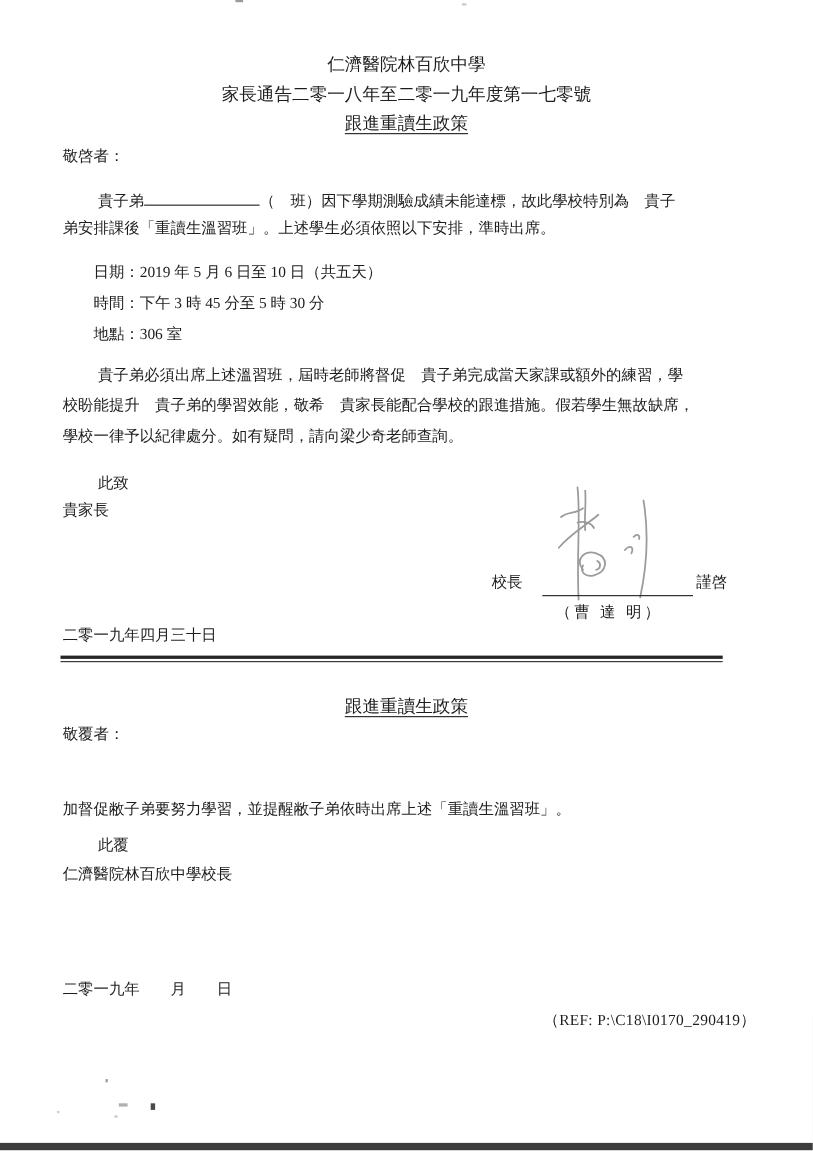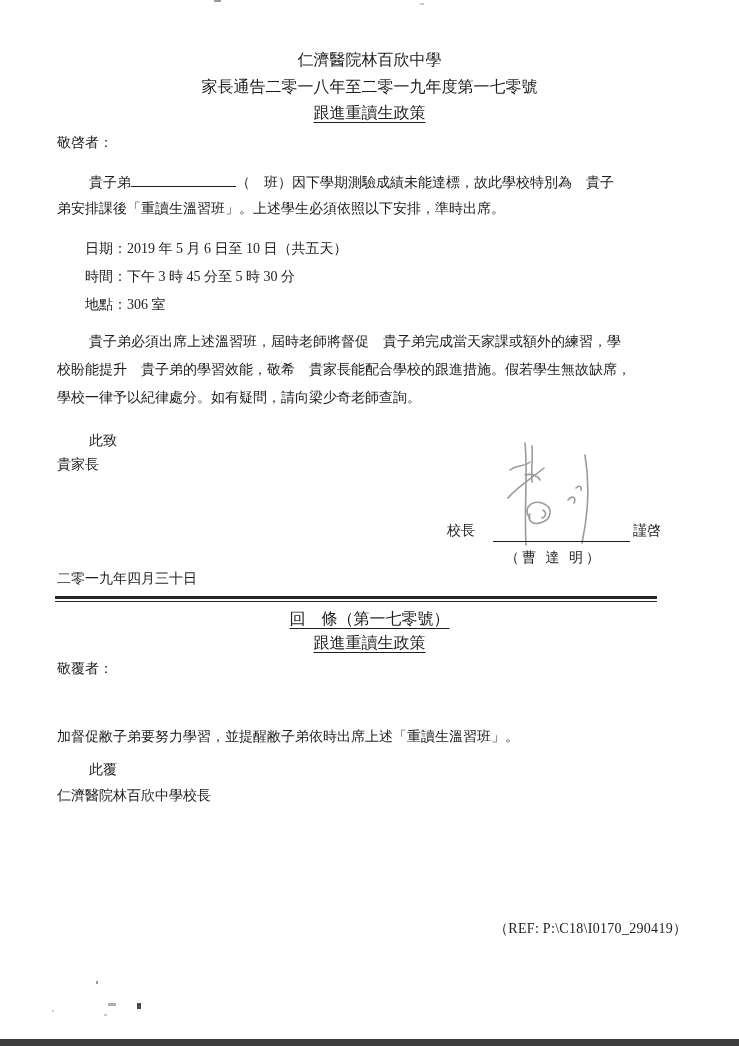--- a/index.html
+++ b/index.html
@@ -127,31 +127,31 @@
 
   <div class="line" style="left:447px; top:521px;">校長</div>
   <div class="sig-line"></div>
   <div class="line" style="left:633px; top:521px;">謹啓</div>
   <div class="line name-spaced" style="left:505px; top:548px;">（曹 達 明）</div>
 
   <div class="line" style="left:57px; top:569px;">二零一九年四月三十日</div>
 
   <div class="divider"></div>
 
-  <div class="line centered title underlined" style="top:609px;">回　條（第一七零號）</div>
   <div class="line centered title underlined" style="top:633px;">跟進重讀生政策</div>
 
   <div class="line" style="left:57px; top:659px;">敬覆者：</div>
 
   <div class="line" style="left:57px; top:727px;">加督促敝子弟要努力學習，並提醒敝子弟依時出席上述「重讀生溫習班」。</div>
 
   <div class="line" style="left:89px; top:760px;">此覆</div>
   <div class="line" style="left:57px; top:786px;">仁濟醫院林百欣中學校長</div>
 
 
+  <div class="line" style="left:57px; top:891px;">二零一九年　　月　　日</div>
 
   <div class="line ref-text" style="left:494px; top:919px;">（REF: P:\C18\I0170_290419）</div>
 
   <div class="speck speck1"></div>
   <div class="speck speck2"></div>
   <div class="speck speck3"></div>
   <div class="speck speck4"></div>
   <div class="speck speck5"></div>
   <div class="speck speck6"></div>
   <div class="speck speck7"></div>

